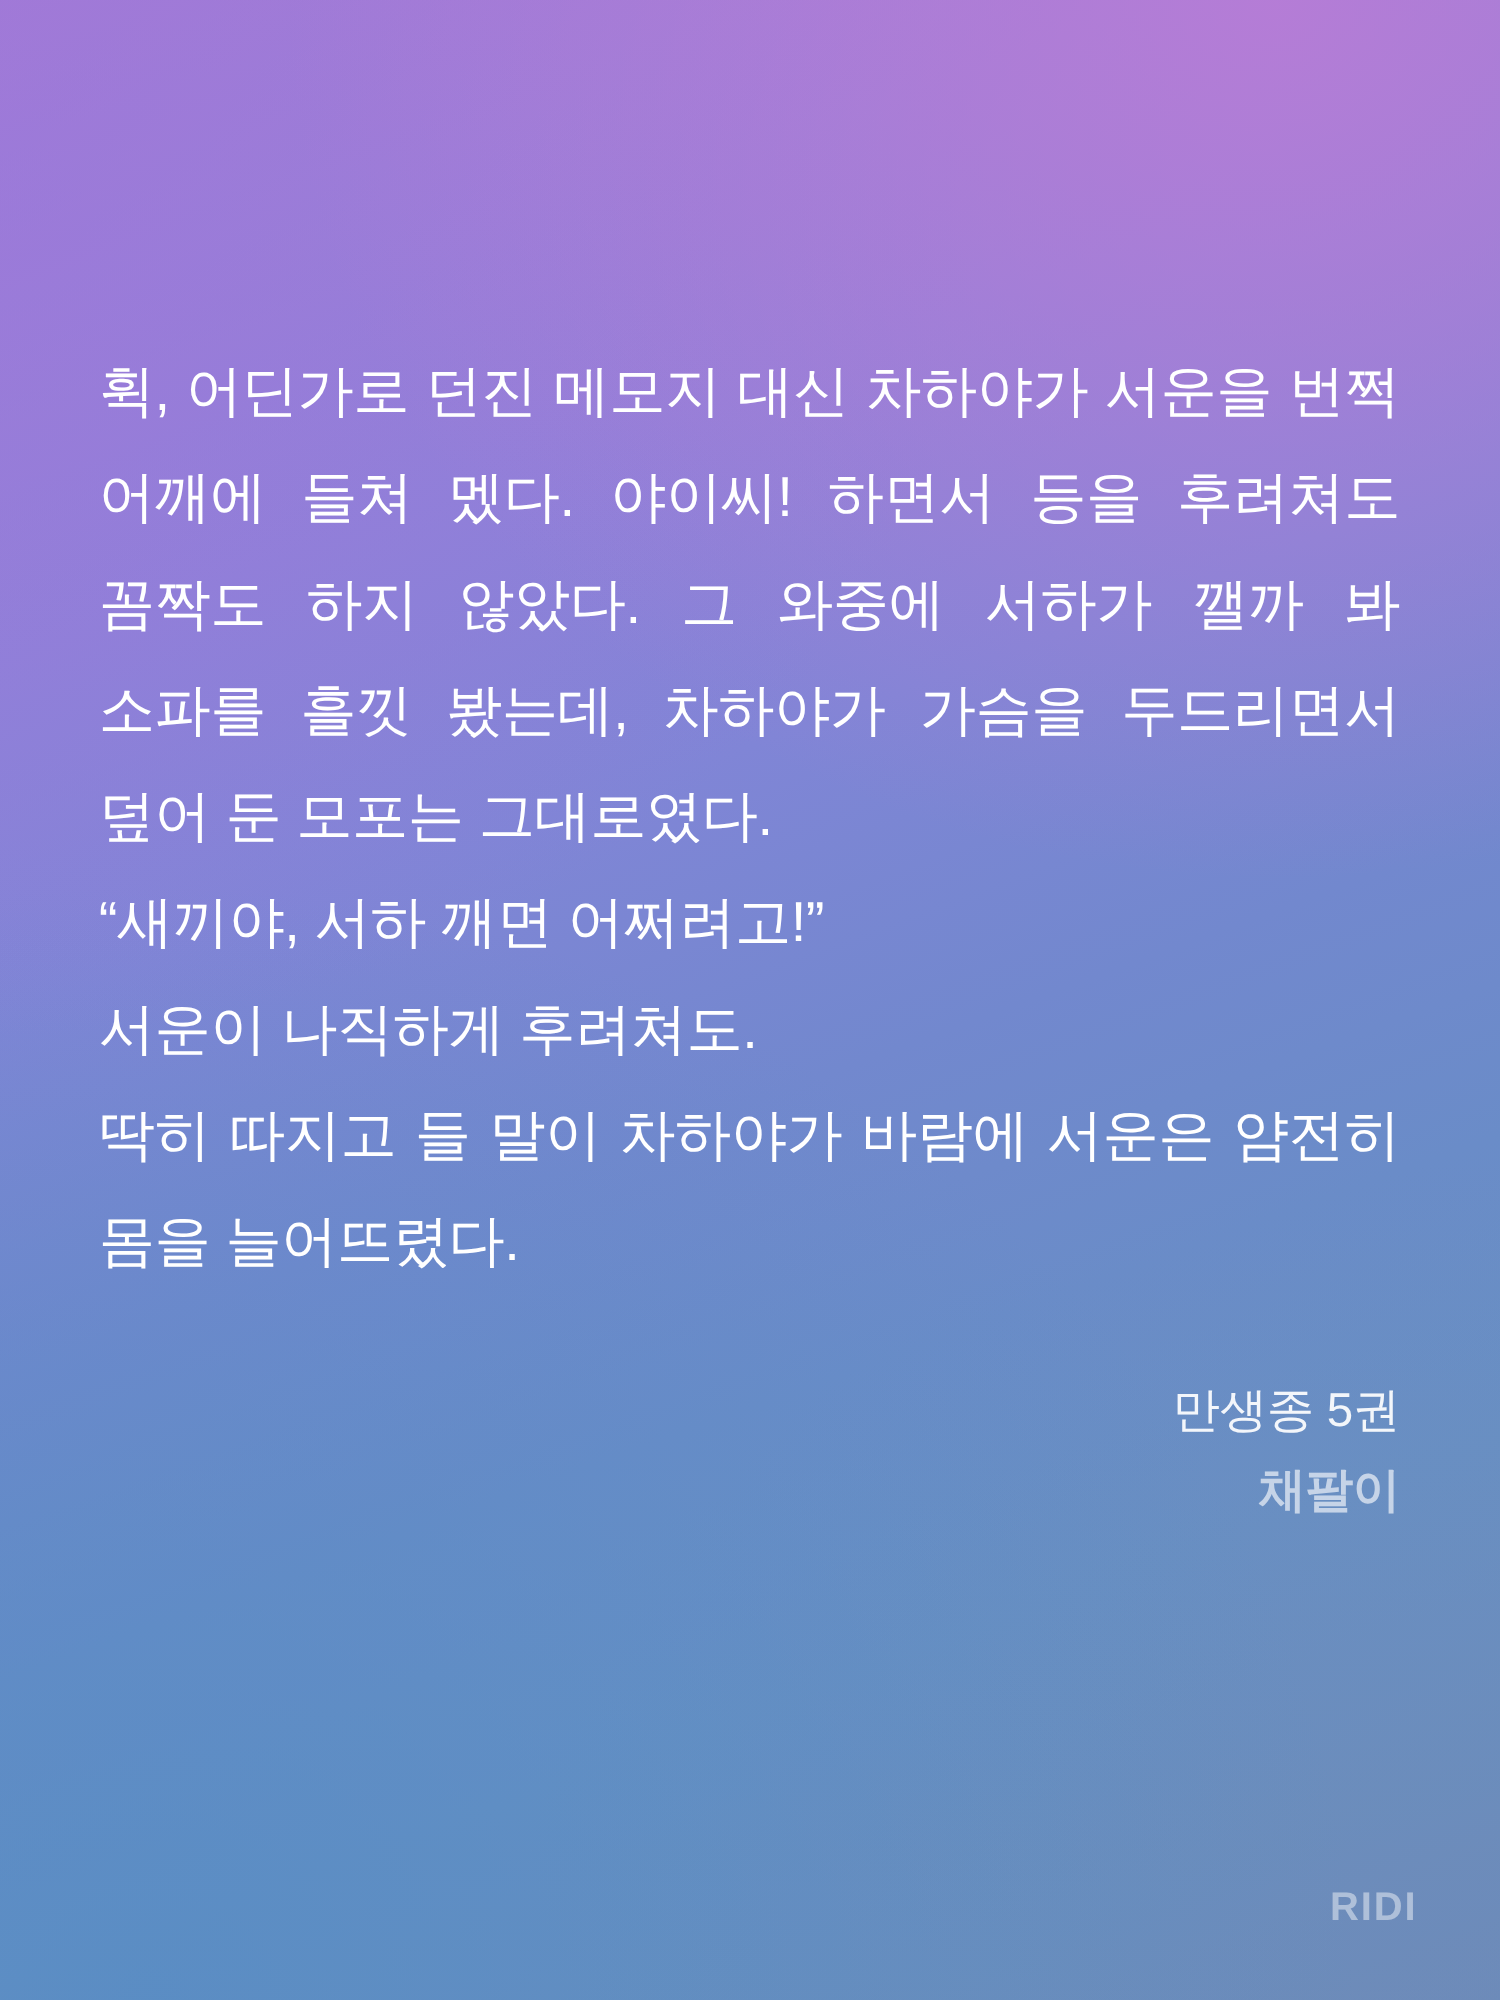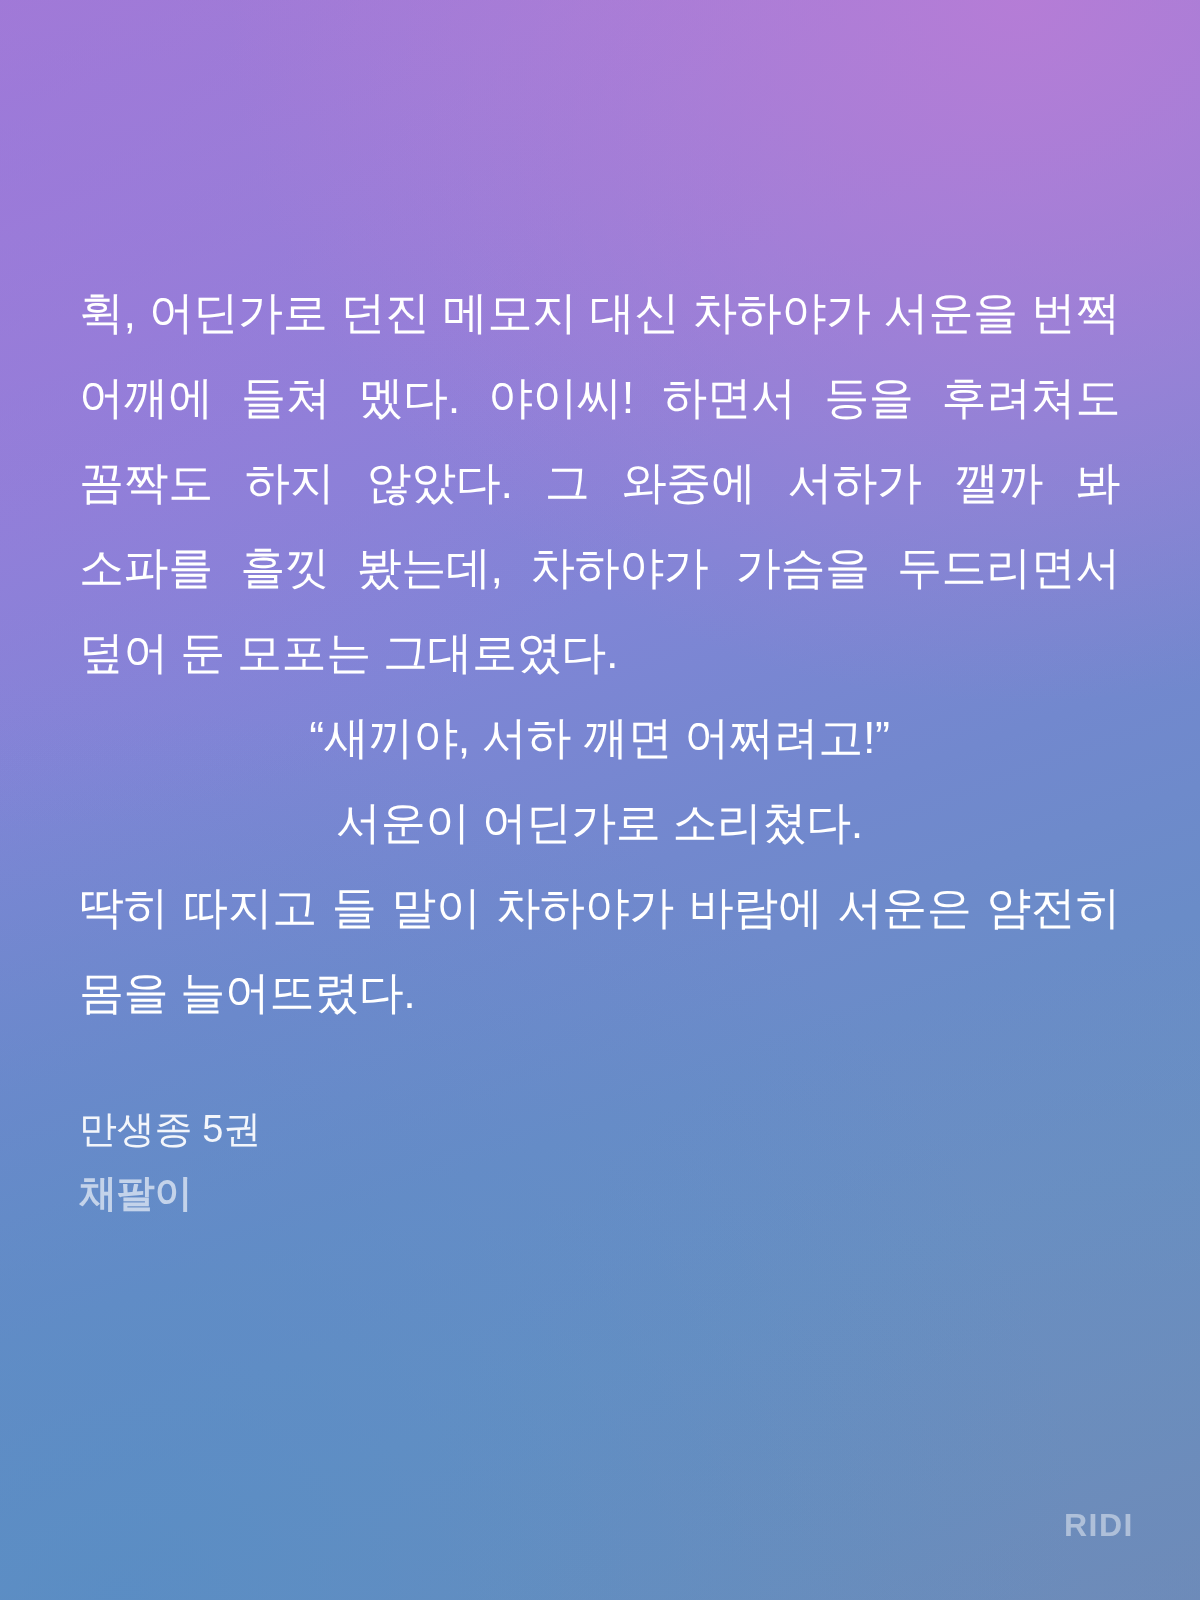--- a/index.html
+++ b/index.html
@@ -59,25 +59,26 @@
     letter-spacing: -0.4px;
     text-align: justify;
     text-justify: inter-character;
     word-break: keep-all;
     font-weight: 400;
   }
   .quote p {
     margin: 0;
   }
   .quote p.short {
-    text-align: center;
+    text-align: left;
   }
 
   .meta {
     margin-top: 62px;
+    text-align: right;
   }
   .meta .title {
     color: rgba(255,255,255,0.92);
     font-size: 38px;
     line-height: 64px;
     letter-spacing: -0.3px;
   }
   .meta .author {
     color: rgba(255,255,255,0.62);
     font-size: 38px;
@@ -100,21 +101,21 @@
 </head>
 <body>
 
 <div class="card">
 
   <div class="content">
 
     <div class="quote">
       <p>휙, 어딘가로 던진 메모지 대신 차하야가 서운을 번쩍 어깨에 들쳐 멨다. 야이씨! 하면서 등을 후려쳐도 꼼짝도 하지 않았다. 그 와중에 서하가 깰까 봐 소파를 흘낏 봤는데, 차하야가 가슴을 두드리면서 덮어 둔 모포는 그대로였다.</p>
       <p class="short">“새끼야, 서하 깨면 어쩌려고!”</p>
-      <p class="short">서운이 어딘가로 소리쳤다.</p>
+      <p class="short">서운이 나직하게 후려쳐도.</p>
       <p>딱히 따지고 들 말이 차하야가 바람에 서운은 얌전히 몸을 늘어뜨렸다.</p>
     </div>
 
     <div class="meta">
       <div class="title">만생종 5권</div>
       <div class="author">채팔이</div>
     </div>
 
   </div>
 

